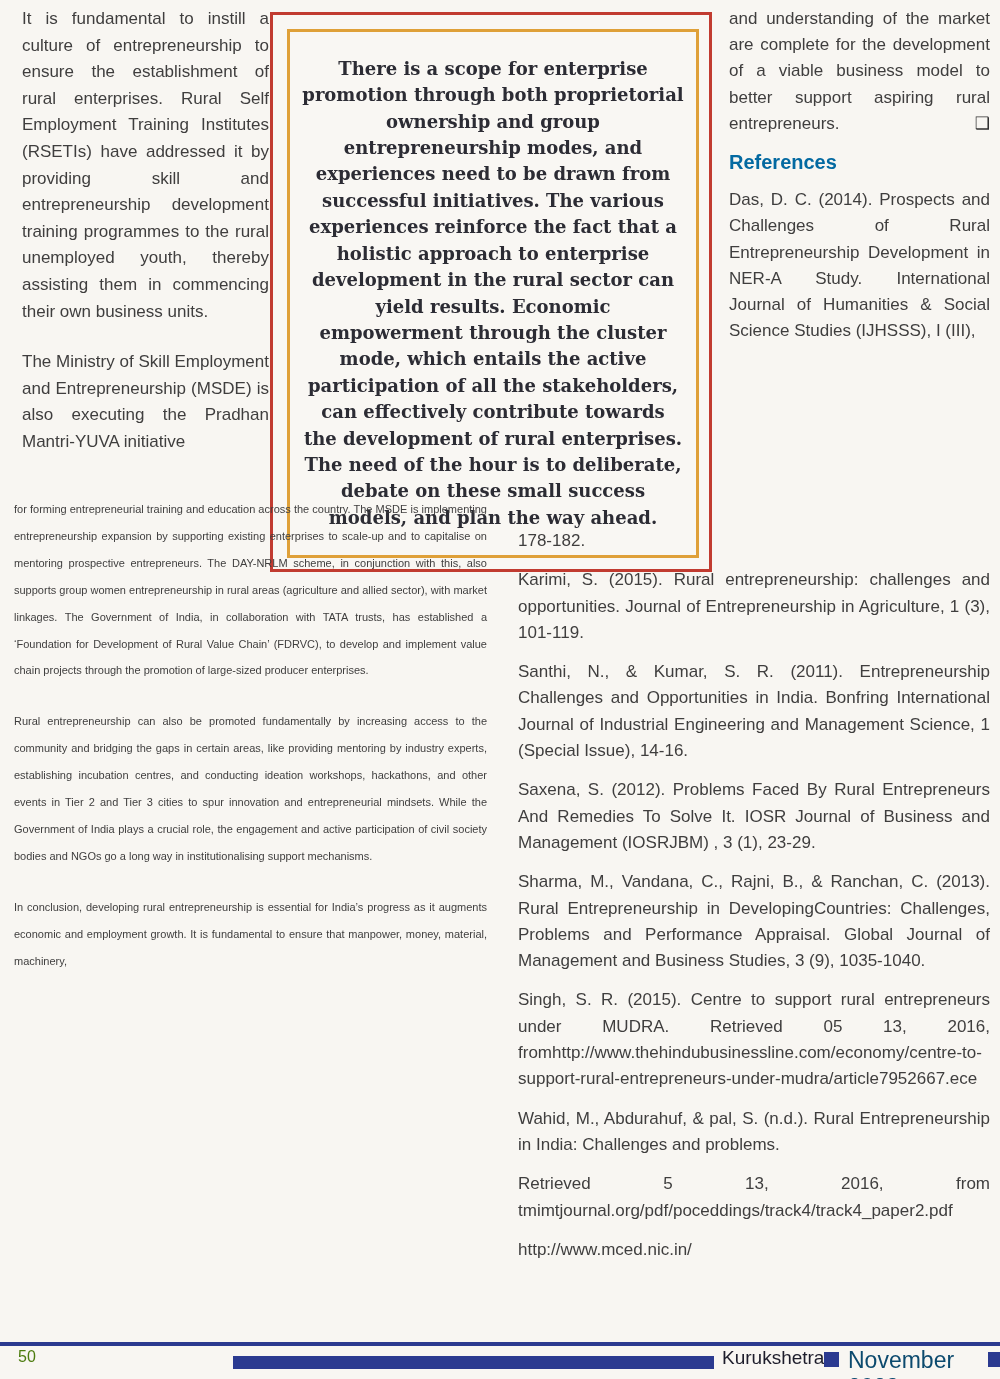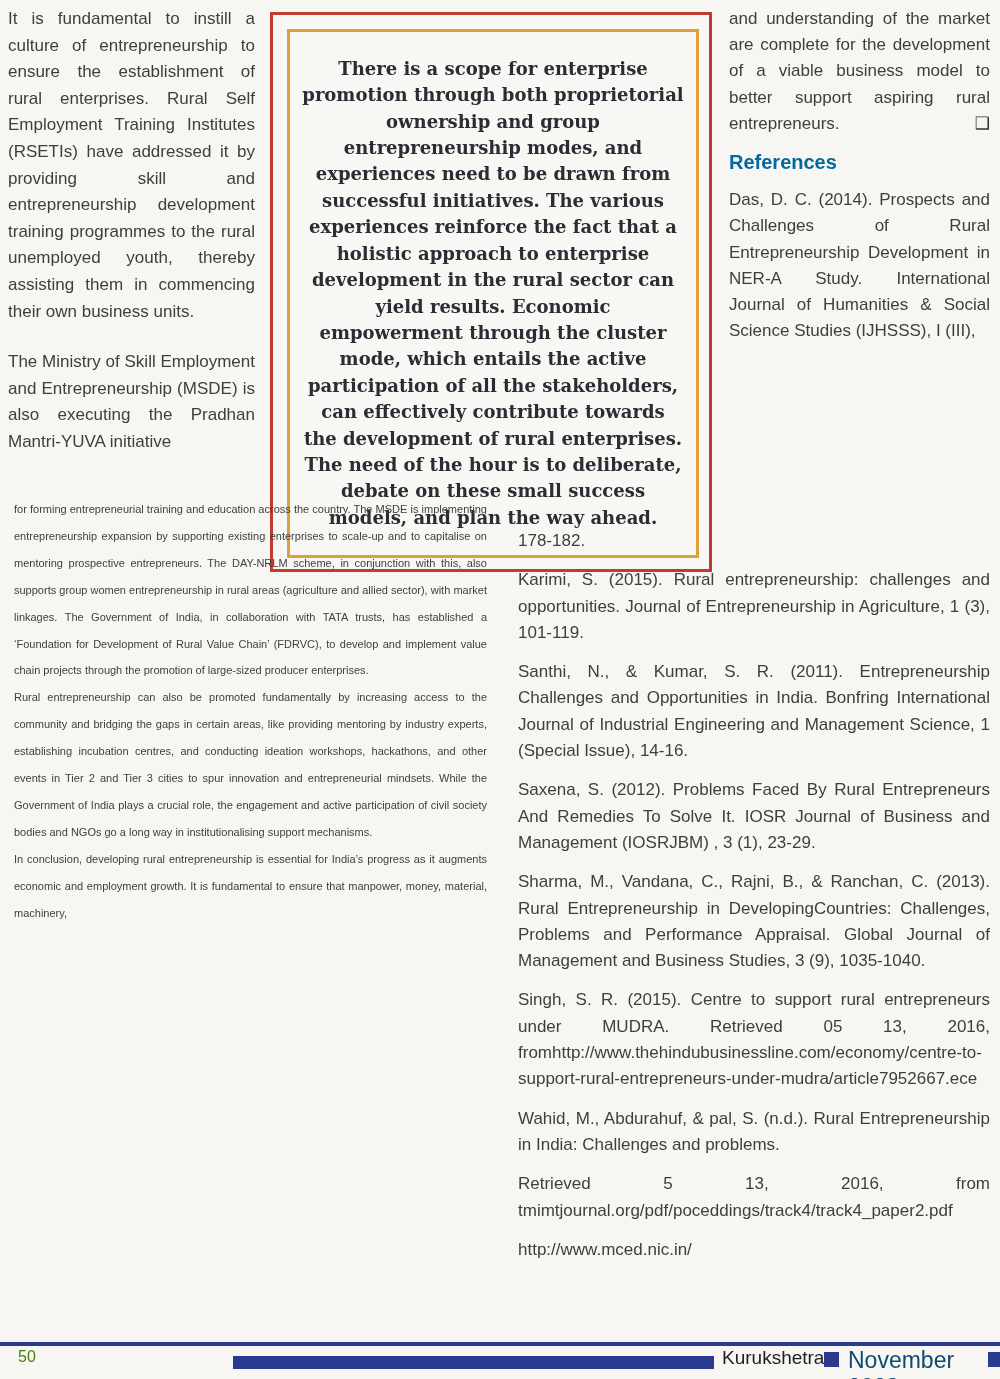--- a/index.html
+++ b/index.html
@@ -5,21 +5,21 @@
   html,body { margin:0; padding:0; background:#e8e6e2; }
   .page {
     position:relative; width:1000px; height:1379px;
     background:#f8f6f2;
     font-family:"Liberation Sans", sans-serif;
     color:#3f3e3e; overflow:hidden;
   }
   .col { position:absolute; text-align:justify; }
   .col p { margin:0; }
   
-  .col-left-narrow { left:8px; top:6px; width:247px; font-size:17px; line-height:26.6px; }
+  .col-left-narrow { left:22px; top:6px; width:247px; font-size:17px; line-height:26.6px; }
   .col-left-narrow p + p { margin-top:24px; }
   
   .quote-outer {
     position:absolute; left:270px; top:12px; width:442px; height:560px;
     border:3px solid #c13b30; box-sizing:border-box; background:#f9f7f3;
   }
   .quote-inner {
     position:absolute; left:14px; top:14px; right:10px; bottom:11px;
     border:3px solid #dfa038; box-sizing:border-box;
     display:flex; align-items:center; justify-content:center;
@@ -32,21 +32,21 @@
   
   .col-right-narrow { left:729px; top:6px; width:261px; font-size:17px; line-height:26.2px; }
   .col-right-narrow p + p { margin-top:12px; }
   .references-heading {
     font-size:20px; font-weight:bold; color:#0369a1;
     margin:12px 0 10px 0 !important; text-align:left;
   }
   .end-mark { float:right; font-size:17px; color:#2f2f2f; }
   
   .col-left-wide { left:14px; top:496px; width:473px; font-size:11px; line-height:26.9px; }
-  .col-left-wide p + p { }
+  .col-left-wide p + p { margin-top:24px; }
   .col-right-wide { left:518px; top:528px; width:472px; font-size:17px; line-height:26.3px; }
   .col-right-wide p + p { margin-top:13px; }
   .ref { overflow-wrap:break-word; }
   
   .footer-rule { position:absolute; left:0; top:1342px; width:1000px; height:4px; background:#2b3a90; }
   .footer-page-num { position:absolute; left:18px; top:1348px; font-size:16px; color:#4d7c0f; }
   .footer-bar { position:absolute; left:233px; top:1356px; width:481px; height:13px; background:#2b3a90; }
   .footer-title { position:absolute; left:722px; top:1347px; font-size:19px; color:#1d1d2b; }
   .footer-sq-1 { position:absolute; left:824px; top:1352px; width:15px; height:15px; background:#2b3a90; }
   .footer-issue { position:absolute; left:848px; top:1347px; font-size:23px; color:#0c4a6e; }

